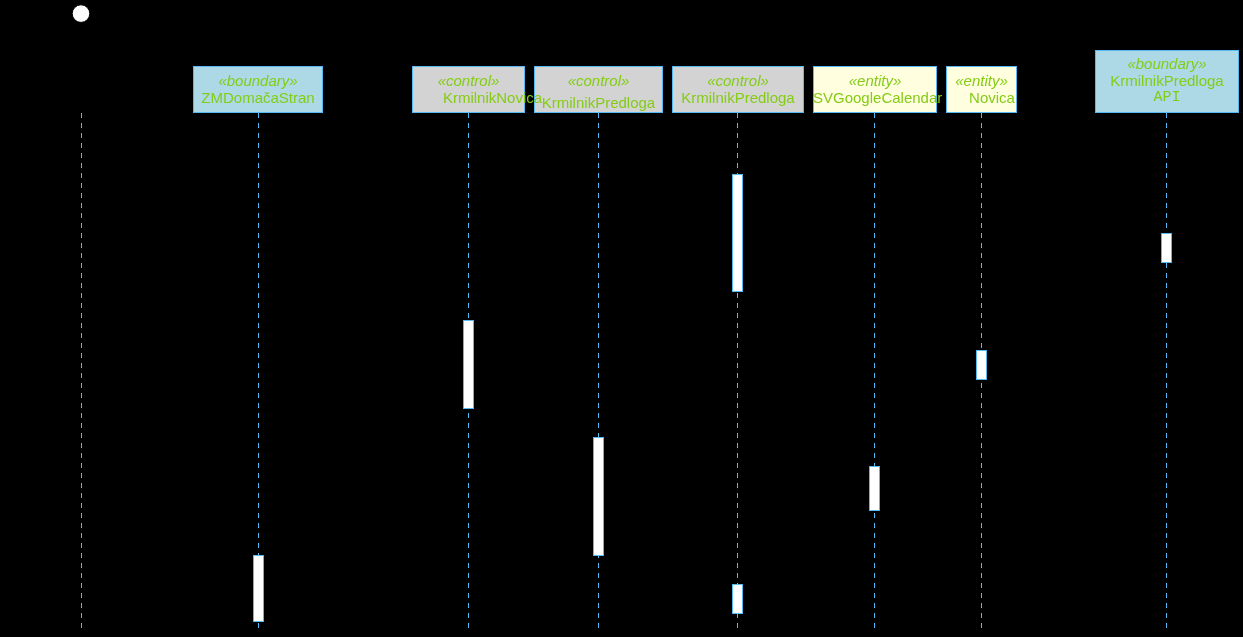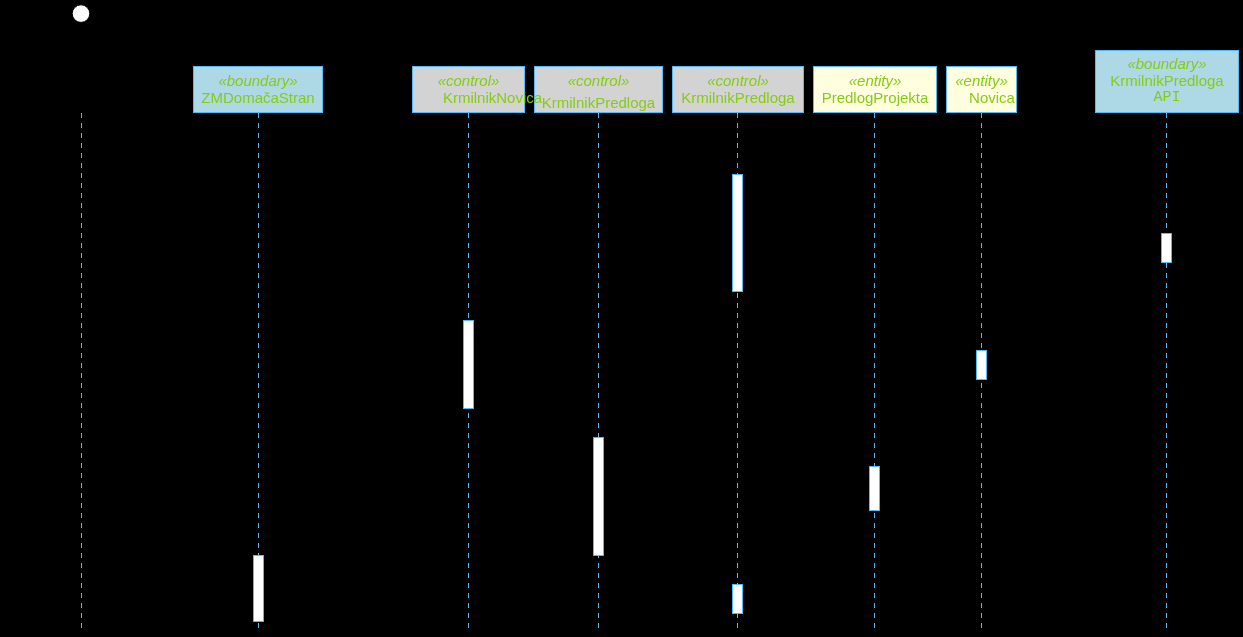--- a/index.html
+++ b/index.html
@@ -43,19 +43,19 @@
     </svg>
 <div class="pbox-label stereo" style="left: 193px; width: 130px; top: 72.82px; height: 16px; line-height: 16px;">«boundary»</div>
     <div class="pbox-label pname" style="left: 193px; width: 130px; top: 89.58px; height: 16px; line-height: 16px;">ZMDomačaStran</div>
     <div class="pbox-label stereo" style="left: 412px; width: 113px; top: 72.82px; height: 16px; line-height: 16px;">«control»</div>
     <div class="pbox-label pname" style="left: 412px; width: 113px; top: 89.58px; height: 16px; line-height: 16px; margin-left: 24px;">KrmilnikNovica</div>
     <div class="pbox-label stereo" style="left: 534px; width: 129px; top: 72.82px; height: 16px; line-height: 16px;">«control»</div>
     <div class="pbox-label pname" style="left: 534px; width: 129px; top: 95px; height: 16px; line-height: 16px;">KrmilnikPredloga</div>
     <div class="pbox-label stereo" style="left: 672px; width: 132px; top: 72.82px; height: 16px; line-height: 16px;">«control»</div>
     <div class="pbox-label pname" style="left: 672px; width: 132px; top: 89.58px; height: 16px; line-height: 16px;">KrmilnikPredloga</div>
     <div class="pbox-label stereo" style="left: 813px; width: 124px; top: 72.82px; height: 16px; line-height: 16px;">«entity»</div>
-    <div class="pbox-label pname" style="left: 813px; width: 124px; top: 89.58px; height: 16px; line-height: 16px;">PredlogProjekta</div>
+    <div class="pbox-label pname" style="left: 813px; width: 124px; top: 89.58px; height: 16px; line-height: 16px;">SVGoogleCalendar</div>
     <div class="pbox-label stereo" style="left: 946px; width: 71px; top: 72.82px; height: 16px; line-height: 16px;">«entity»</div>
     <div class="pbox-label pname" style="left: 946px; width: 92px; top: 89.58px; height: 16px; line-height: 16px;">Novica</div>
     <div class="pbox-label stereo" style="left: 1095px; width: 144px; top: 56.44px; height: 16px; line-height: 16px;">«boundary»</div>
     <div class="pbox-label pname" style="left: 1095px; width: 144px; top: 73.2px; height: 16px; line-height: 16px;">KrmilnikPredloga</div>
     <div class="pbox-label pname" style="left: 1095px; width: 144px; top: 89.96px; height: 16px; line-height: 16px; font-family: Liberation Mono, monospace;">API</div>
   </div>
 
 </body></html>

